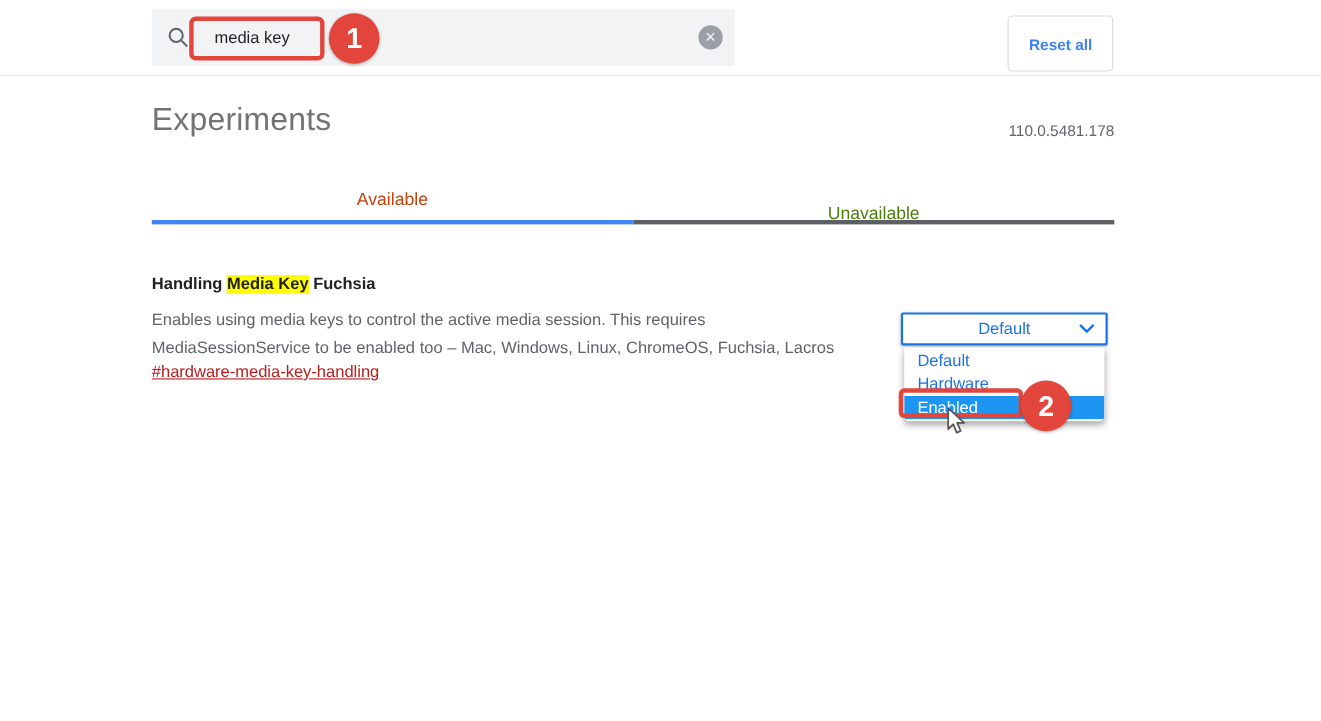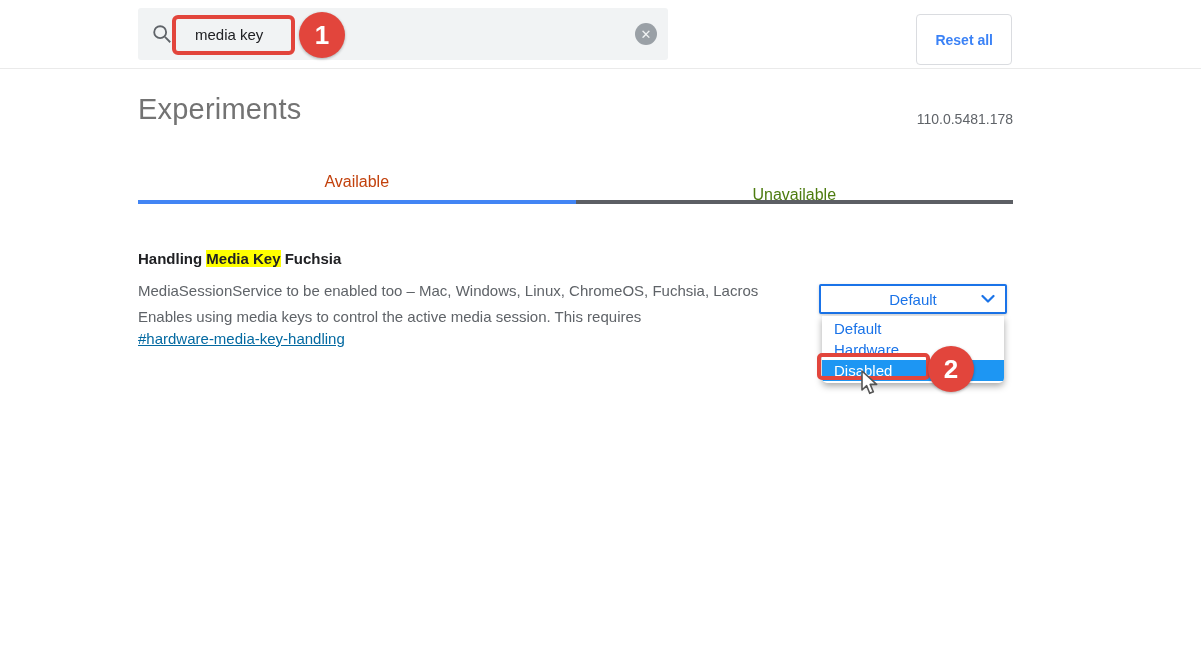--- a/index.html
+++ b/index.html
@@ -71,21 +71,21 @@
     position: absolute; left: 138px; top: 250px;
     font-size: 15px; font-weight: bold; color: #202124;
   }
   .flag-title mark { background: #ffff00; color: #202124; font-weight: bold; }
   .flag-desc {
     position: absolute; left: 138px; top: 278px; width: 690px;
     font-size: 15px; color: #5f6368; line-height: 26px;
   }
   .flag-link {
     position: absolute; left: 138px; top: 330px;
-    font-size: 15px; color: #0369a1; text-decoration: underline; cursor: pointer;
+    font-size: 15px; color: #b91c1c; text-decoration: underline; cursor: pointer;
   }
 
   
   .flag-select {
     position: absolute; left: 819px; top: 284px; width: 188px; height: 30px;
     background: #ffffff; border: 2px solid #1a73e8; border-radius: 2px;
     display: flex; align-items: center; justify-content: center;
     cursor: pointer; box-shadow: 0 1px 3px rgba(60,64,67,0.25);
   }
   .flag-select .select-value { font-size: 15px; color: #1a73e8; }
@@ -149,39 +149,39 @@
   </div>
   <div class="tab tab-unavailable">
     <span>Unavailable</span>
     <span class="underline"></span>
   </div>
 </div>
 
 <div class="flag-title"><span>Handling </span><mark>Media Key</mark><span> Fuchsia</span></div>
 
 <div class="flag-desc">
+  <span style="display:block">Enables using media keys to control the active media session. This requires</span>
   <span style="display:block">MediaSessionService to be enabled too – Mac, Windows, Linux, ChromeOS, Fuchsia, Lacros</span>
-  <span style="display:block">Enables using media keys to control the active media session. This requires</span>
 </div>
 
 <a class="flag-link">#hardware-media-key-handling</a>
 
 <div class="flag-select">
   <span class="select-value">Default</span>
   <span class="chevron">
     <svg width="14" height="9" viewBox="0 0 14 9">
       <path d="M1.5 1.5 L7 7 L12.5 1.5" fill="none" stroke="#1a73e8" stroke-width="2.2" stroke-linecap="round" stroke-linejoin="round"></path>
     </svg>
   </span>
 </div>
 
 <div class="dropdown">
   <div class="dropdown-item">Default</div>
   <div class="dropdown-item">Hardware</div>
-  <div class="dropdown-item highlighted">Disabled</div>
+  <div class="dropdown-item highlighted">Enabled</div>
 </div>
 
 <div class="anno-box anno-box-1"></div>
 <div class="anno-circle anno-circle-1">1</div>
 
 <div class="anno-box anno-box-2"></div>
 <div class="anno-circle anno-circle-2">2</div>
 
 <div class="cursor">
   <svg width="23" height="27" viewBox="0 0 23 27">

